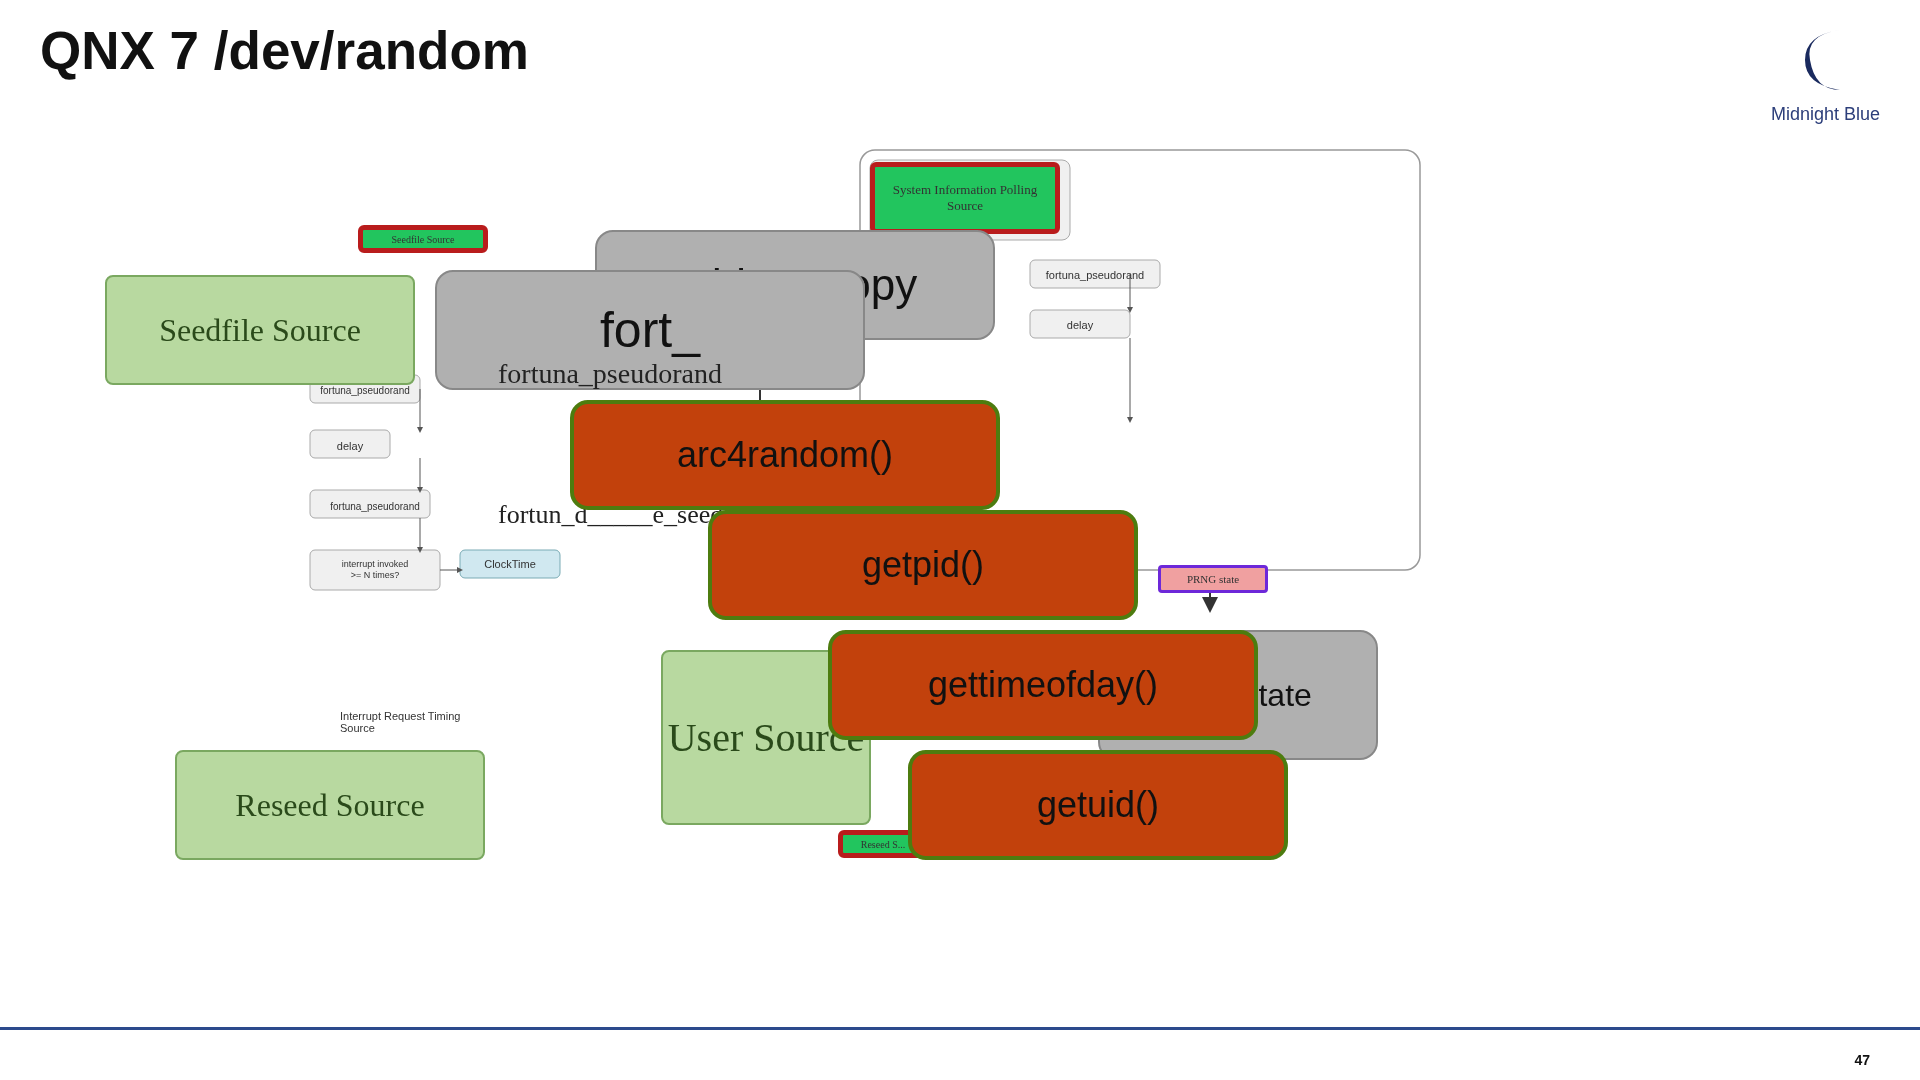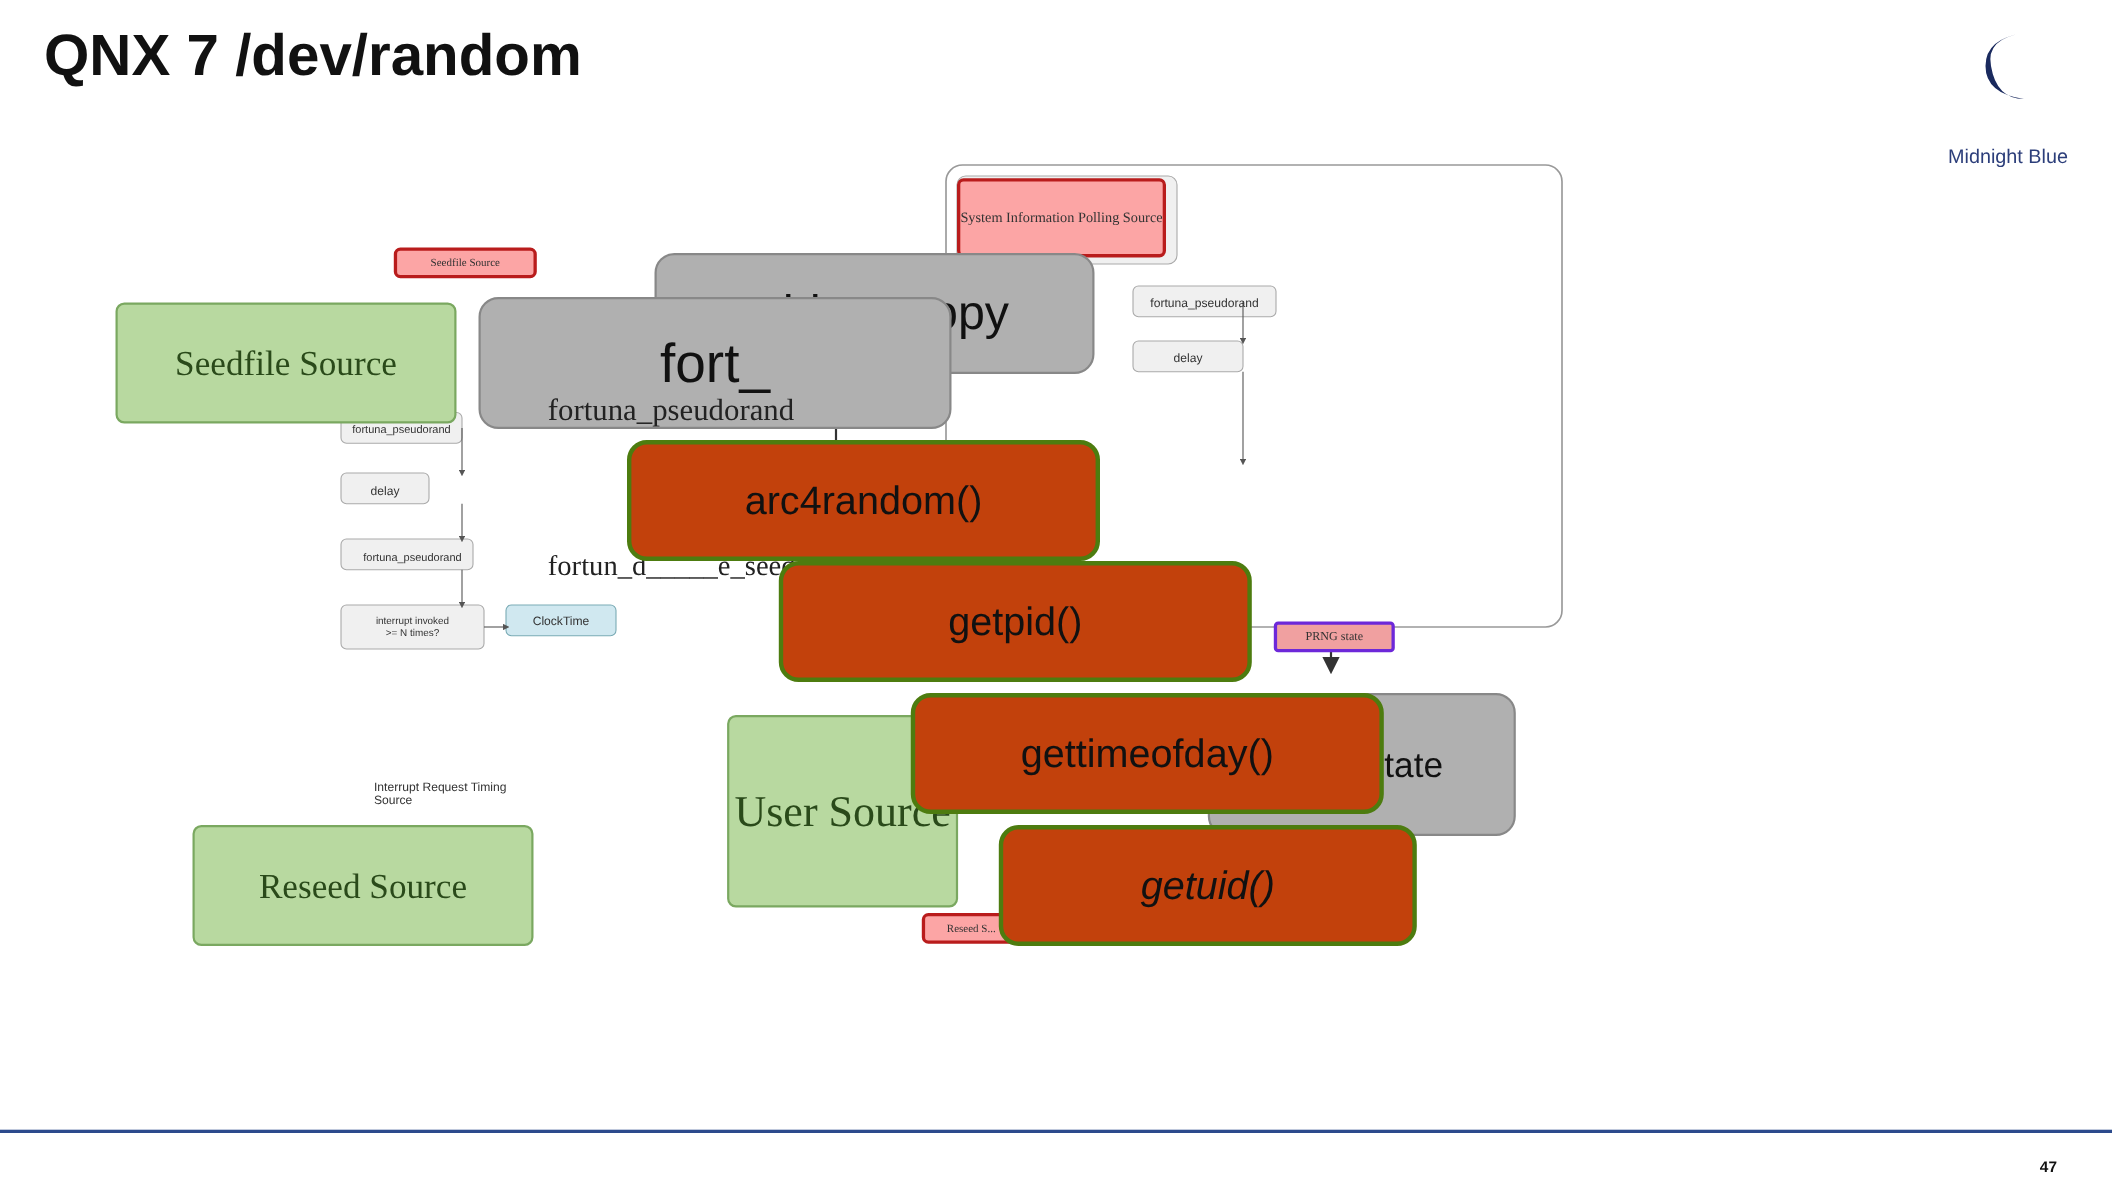--- a/index.html
+++ b/index.html
@@ -24,21 +24,20 @@
     }
 
     
     .logo-area {
       position: absolute;
       top: 20px;
       right: 40px;
       display: flex;
       flex-direction: column;
       align-items: center;
-      gap: 28px;
     }
     .moon-icon {
       width: 80px;
       height: 80px;
     }
     .logo-text {
       font-size: 18px;
       color: #2c3e7a;
       font-family: Arial, sans-serif;
       margin-top: 4px;
@@ -109,22 +108,22 @@
     .box-blue-large {
       background: #c2410c;
       border: 4px solid #4d7c0f;
       border-radius: 18px;
       font-size: 36px;
       font-family: Arial, sans-serif;
       color: #111;
     }
 
     .box-light {
-      background: #fca5a5;
-      border: 3px solid #b91c1c;
+      background: #22c55e;
+      border: 5px solid #b91c1c;
       border-radius: 6px;
       font-size: 11px;
       color: #333;
     }
 
     .box-pink {
       background: #f0a0a0;
       border: 3px solid #6d28d9;
       border-radius: 4px;
       font-size: 11px;
@@ -257,21 +256,21 @@
   </div>
 
   <div class="box box-blue-large" style="left:668px; top:400px; width:430px; height:110px; z-index:5;">
     <span>getpid()</span>
   </div>
 
   <div class="box box-blue-large" style="left:788px; top:520px; width:430px; height:110px; z-index:5;justify-content:center;">
     <span>gettimeofday()</span>
   </div>
 
-  <div class="box box-blue-large" style="left:868px; top:640px; width:380px; height:110px; z-index:5;font-style:italic;">
+  <div class="box box-blue-large" style="left:868px; top:640px; width:380px; height:110px; z-index:5;">
     <span>getuid()</span>
   </div>
 
   <div class="box box-gray-large" style="left:1058px; top:520px; width:280px; height:130px; font-size:32px; z-index:3;">
     <span>load_state</span>
   </div>
 
   <div class="box box-light" style="left:798px; top:720px; width:90px; height:28px; font-size:10px;">
     <span>Reseed S...</span>
   </div>

